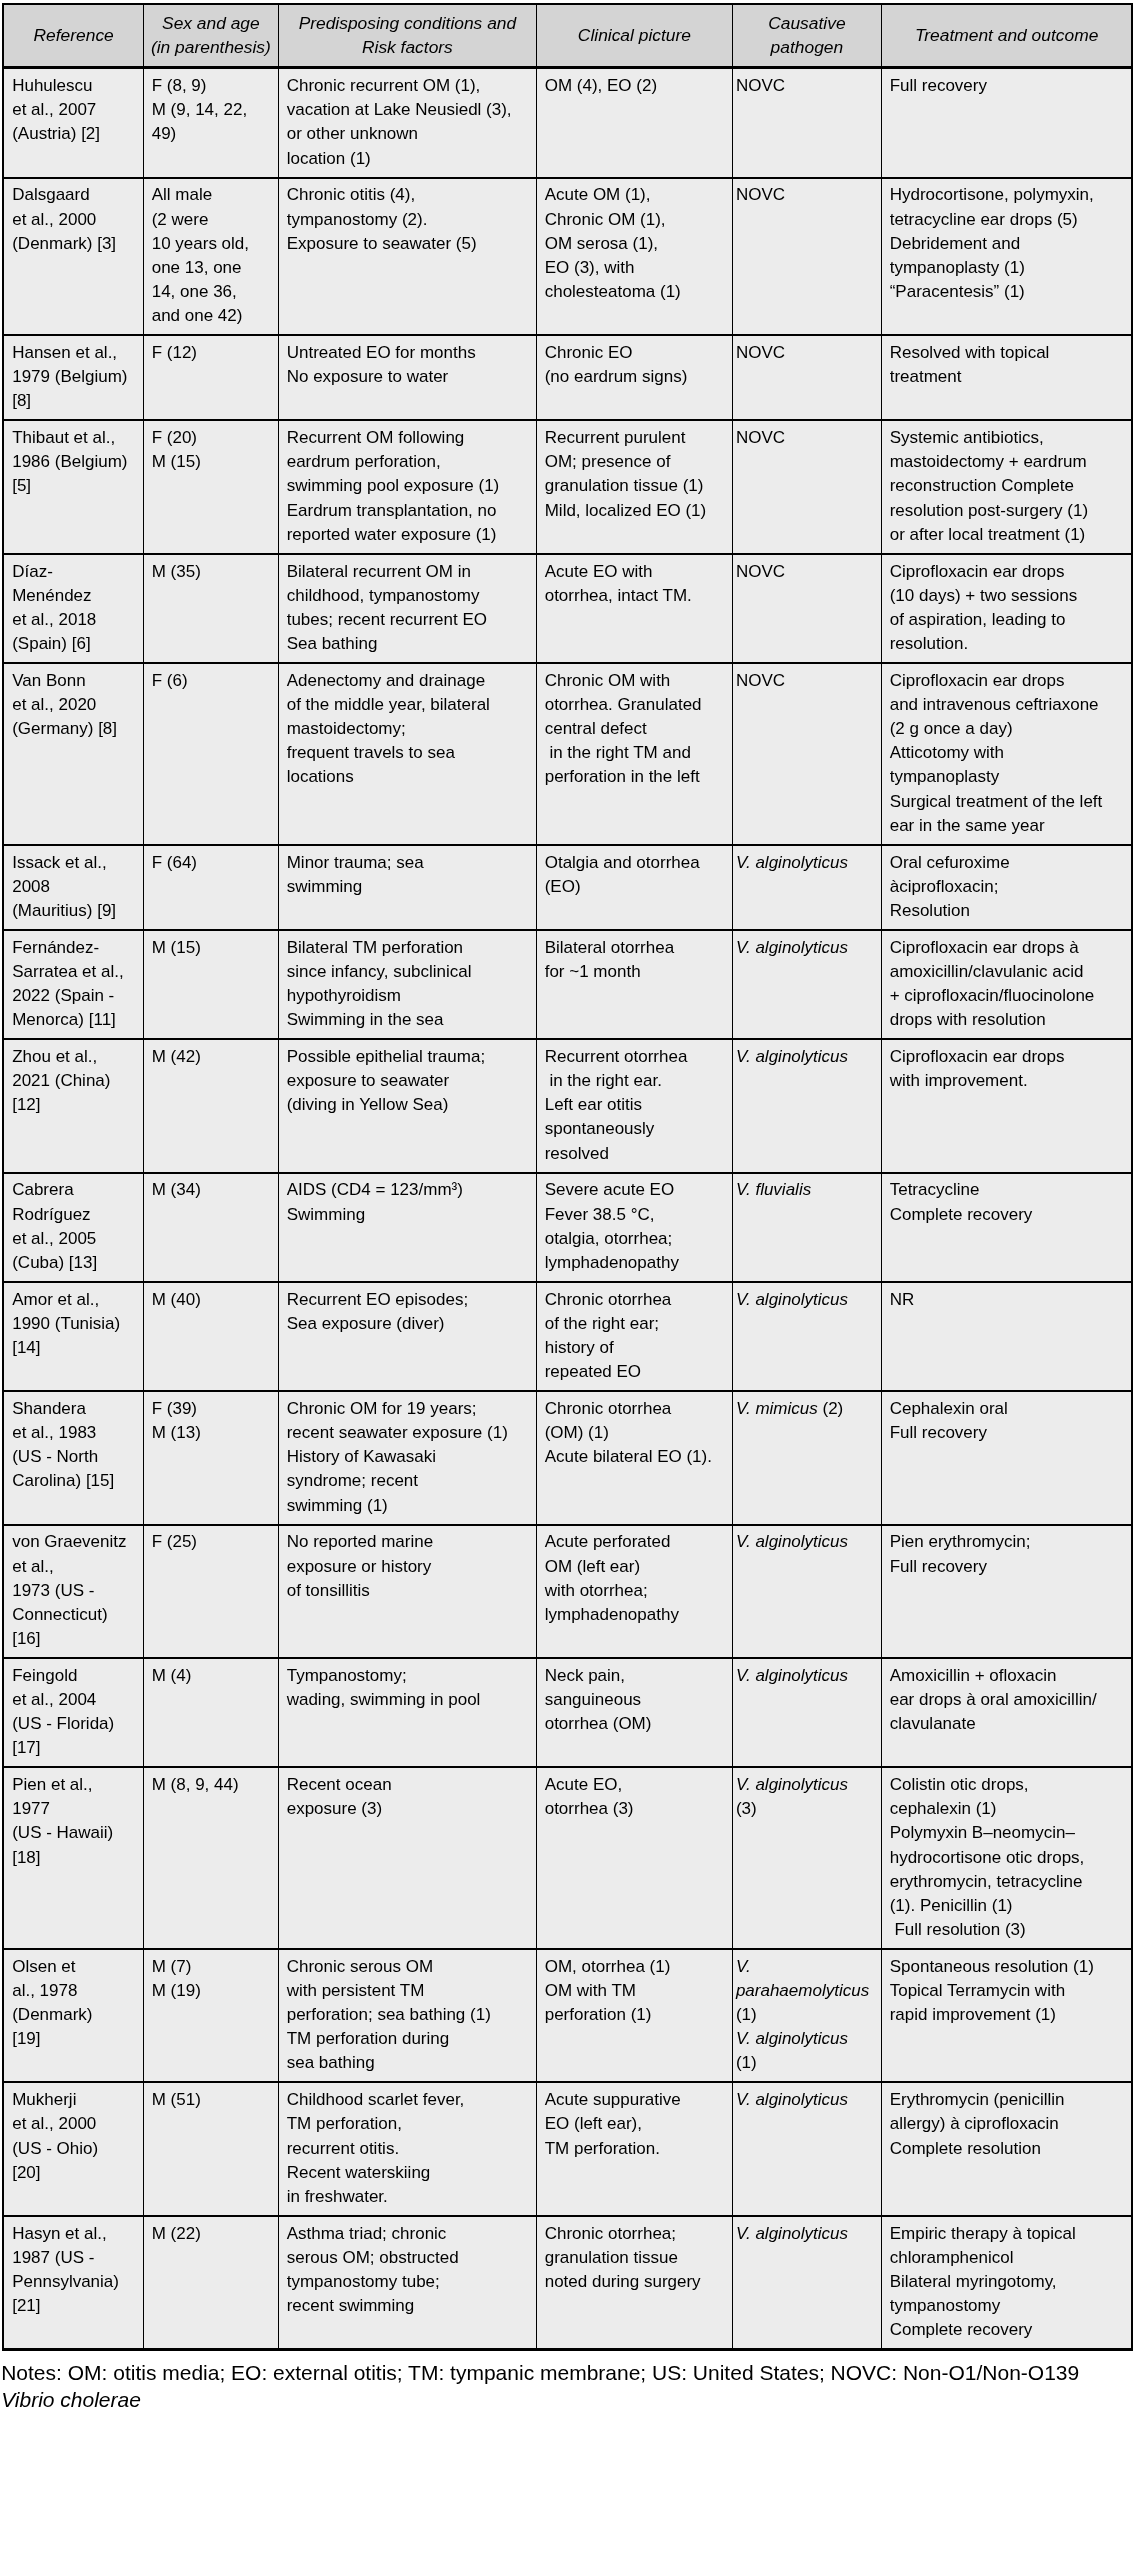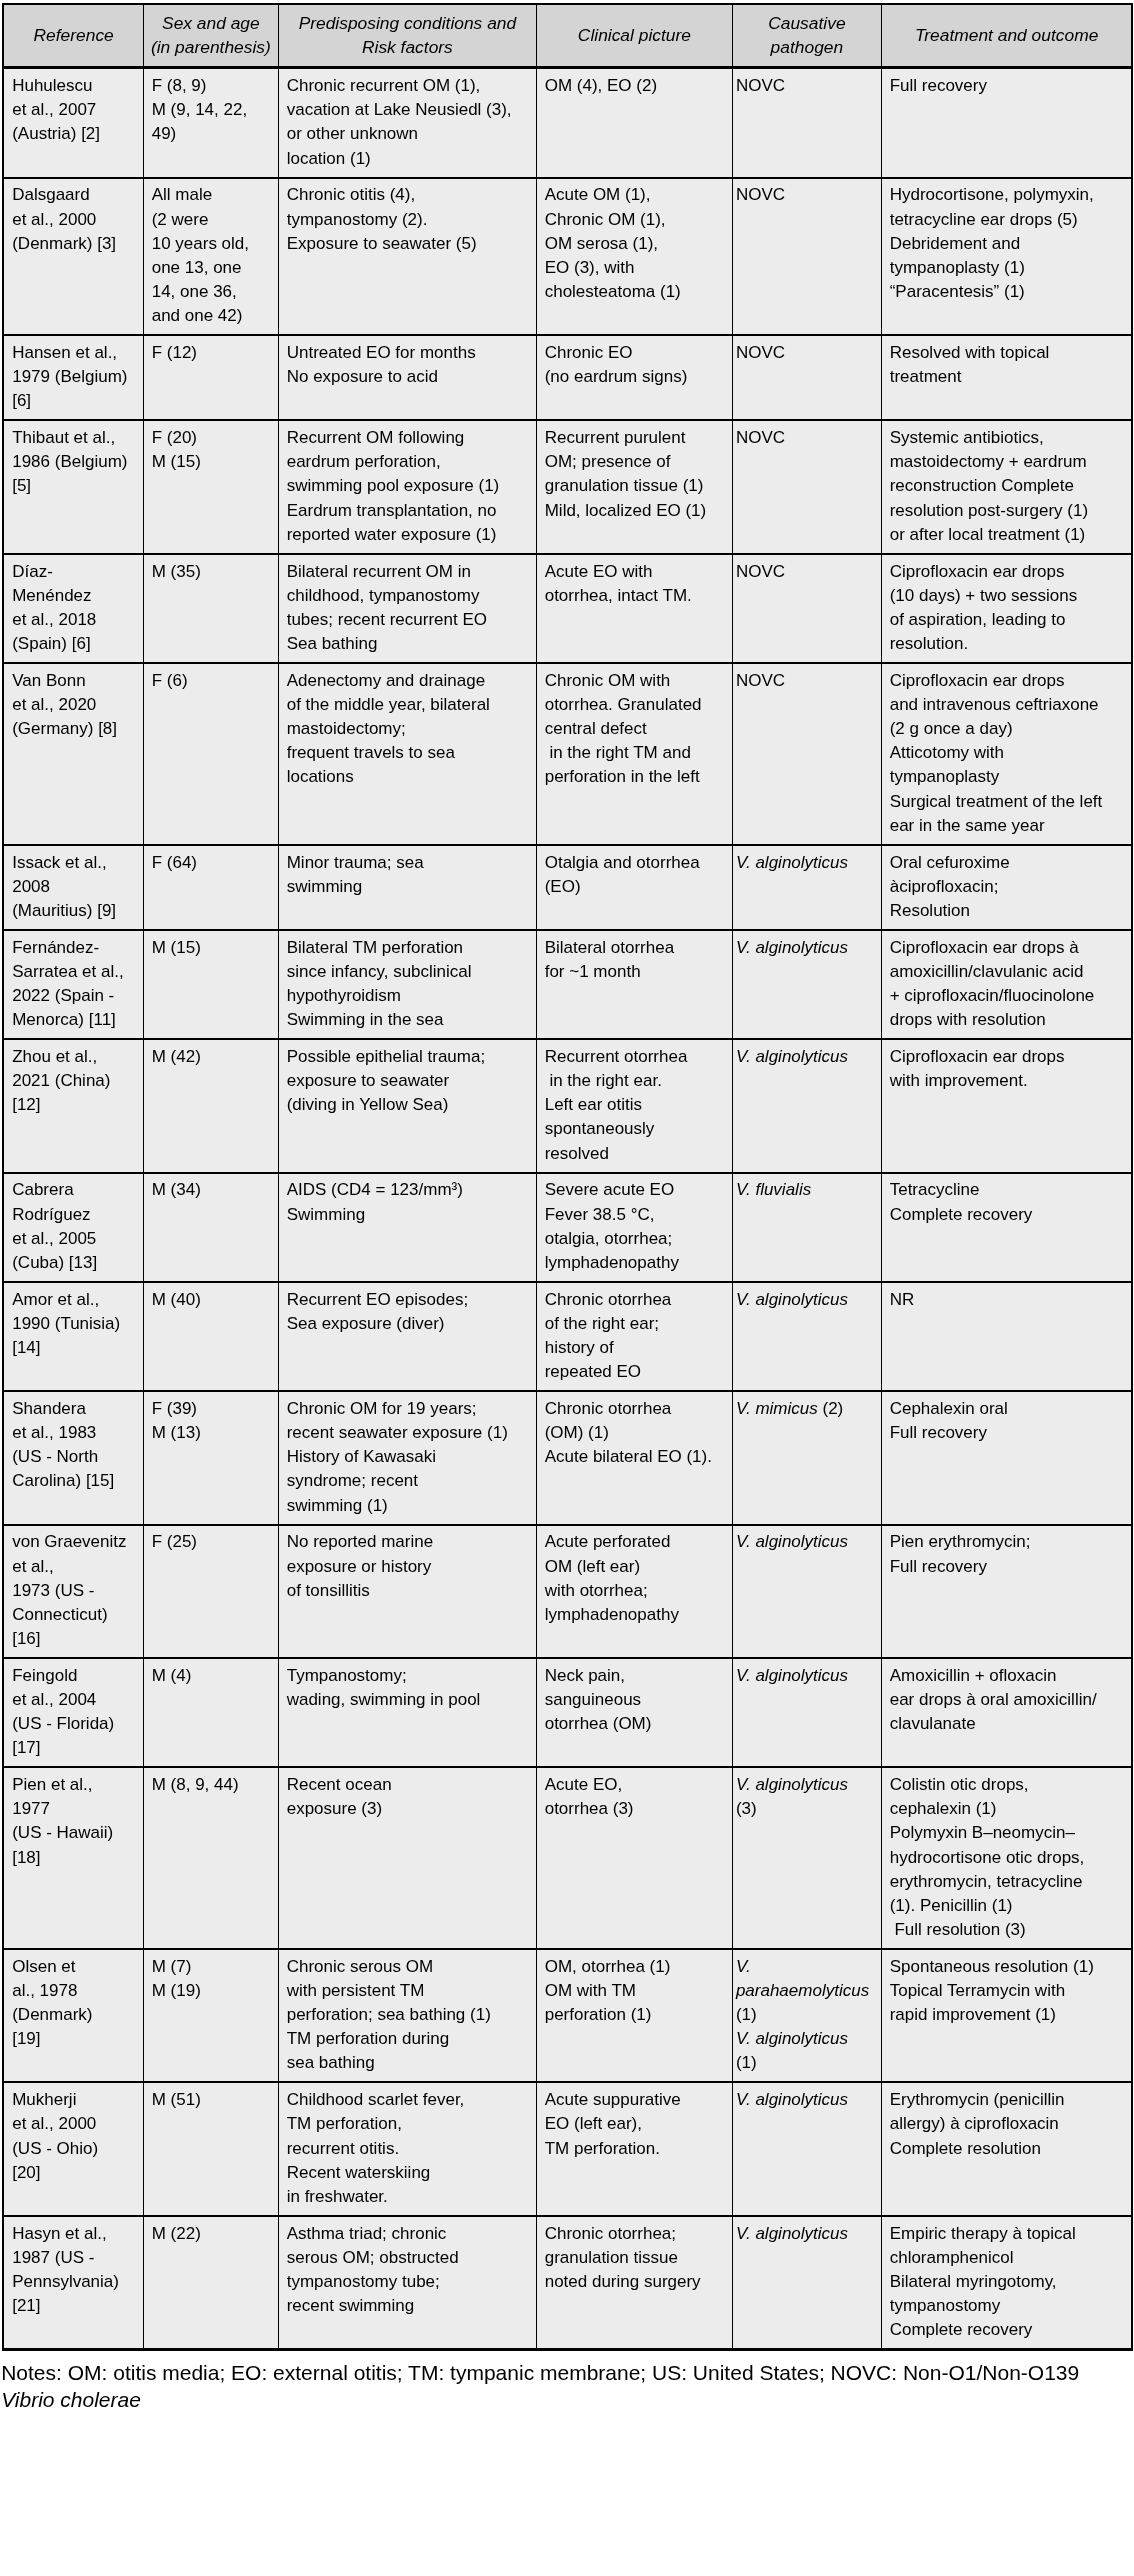--- a/index.html
+++ b/index.html
@@ -128,24 +128,24 @@
           <td class="col-pathogen">NOVC</td>
           <td class="col-treatment">Hydrocortisone, polymyxin,
 tetracycline ear drops (5)
 Debridement and
 tympanoplasty (1)
 “Paracentesis” (1)</td>
         </tr>
         <tr>
           <td class="col-reference">Hansen et al.,
 1979 (Belgium)
-[6]</td>
+[8]</td>
           <td class="col-sex_age">F (12)</td>
           <td class="col-predisposing">Untreated EO for months
-No exposure to acid</td>
+No exposure to water</td>
           <td class="col-clinical">Chronic EO
 (no eardrum signs)</td>
           <td class="col-pathogen">NOVC</td>
           <td class="col-treatment">Resolved with topical
 treatment</td>
         </tr>
         <tr>
           <td class="col-reference">Thibaut et al.,
 1986 (Belgium)
 [5]</td>

